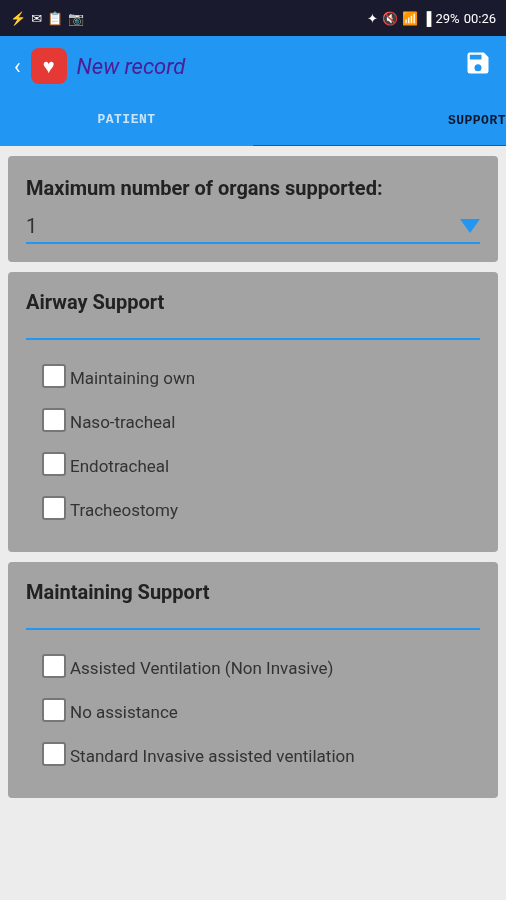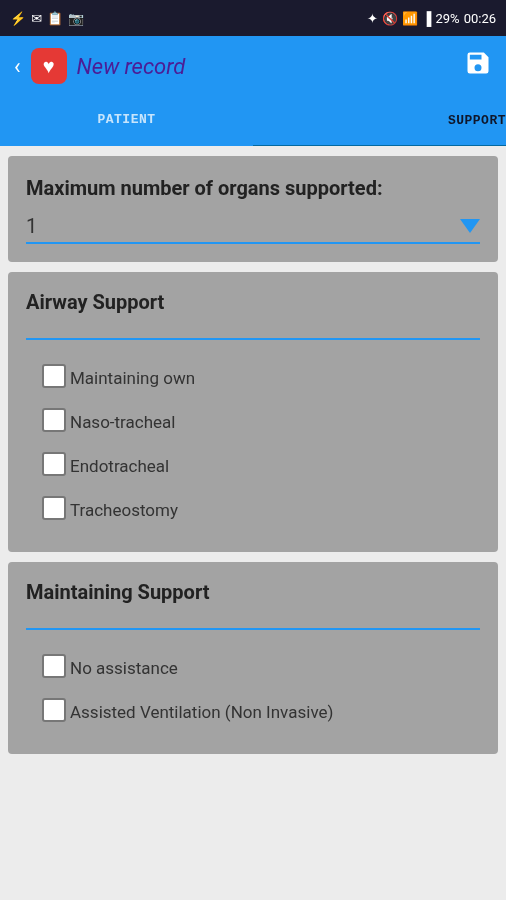--- a/index.html
+++ b/index.html
@@ -264,23 +264,27 @@
       <div class="checkbox-box"></div>
       <span class="checkbox-label">Tracheostomy</span>
     </div>
   </div>
 
   <div class="card">
     <div class="section-header">Maintaining Support</div>
 
     <div class="checkbox-item">
       <div class="checkbox-box"></div>
+      <span class="checkbox-label">Assisted Ventilation (Non Invasive)</span>
+    </div>
+
+    <div class="checkbox-item">
+      <div class="checkbox-box"></div>
       <span class="checkbox-label">No assistance</span>
     </div>
 
     <div class="checkbox-item">
       <div class="checkbox-box"></div>
-      <span class="checkbox-label">Assisted Ventilation (Non Invasive)</span>
-    </div>
-
+      <span class="checkbox-label">Standard Invasive assisted ventilation</span>
+    </div>
   </div>
 
 </div>
 
 </body></html>

